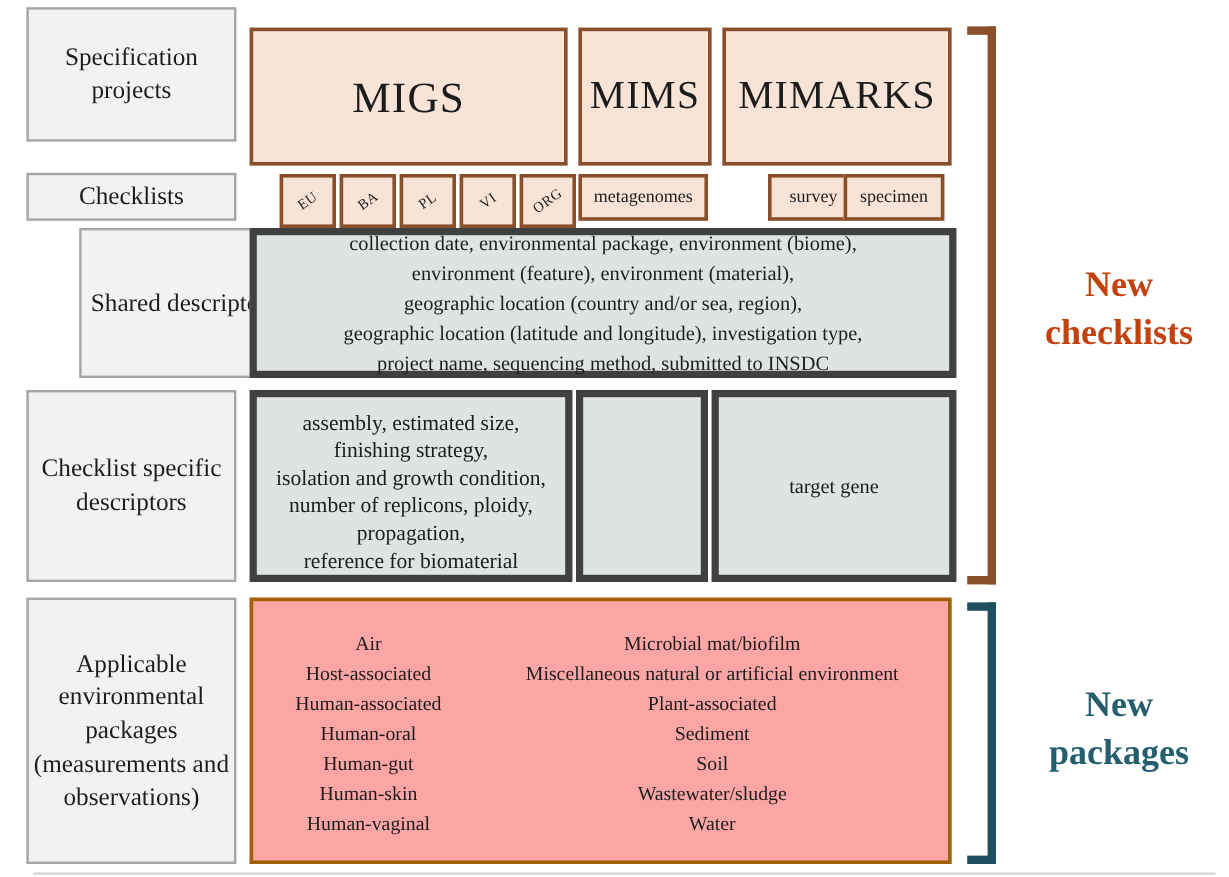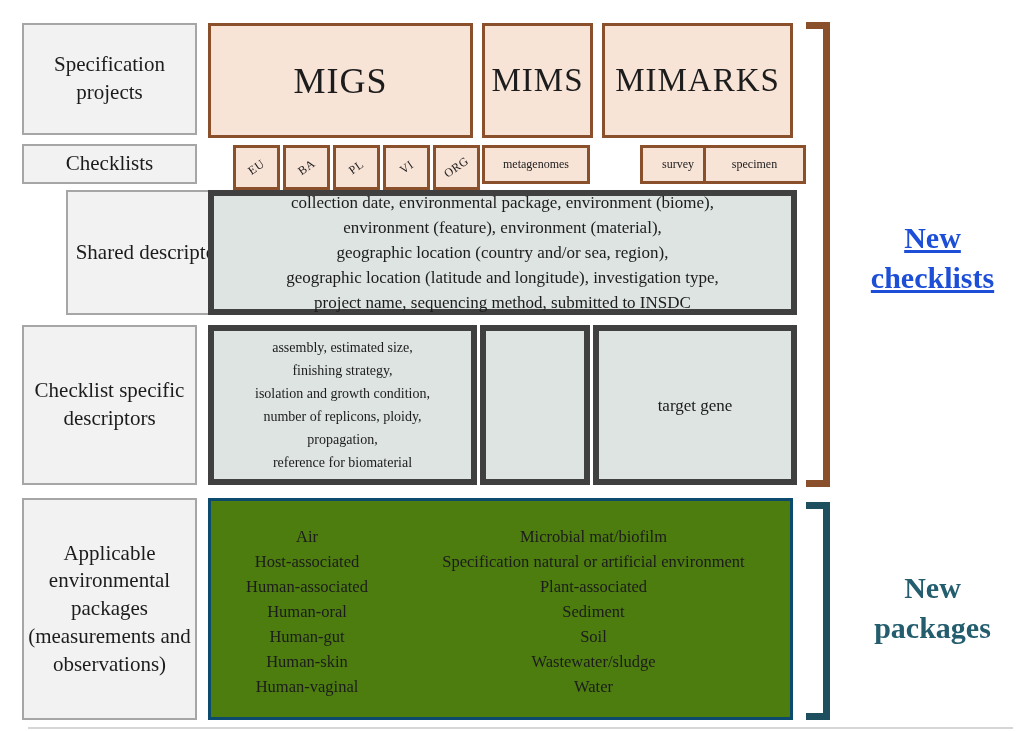--- a/index.html
+++ b/index.html
@@ -5,44 +5,44 @@
   html,body{margin:0;padding:0;background:#ffffff;}
   #canvas{
     position:relative;width:1024px;height:731px;background:#ffffff;
     font-family:"Liberation Serif","DejaVu Serif",serif;color:#1c1c1c;overflow:hidden;
   }
   .abs{position:absolute;box-sizing:border-box;}
   .center{display:flex;align-items:center;justify-content:center;text-align:center;}
   .graybox{background:#f2f2f2;border:2px solid #a6a6a6;font-size:21px;line-height:1.32;padding:2px 4px;}
   .peach{background:#f8e3d7;border:3px solid #8a4f2b;}
   .sage{background:#dde4e1;border:6px solid #404040;}
-  .blue{background:#4d7c0f;border:3px solid #0c4a6e;}
+  .blue{background:#fca5a5;border:3px solid #a16207;}
   .pre{white-space:pre-line;}
   .projname{font-size:36px;letter-spacing:1px;}
   .projname.small{font-size:33px;}
   .minibox{width:41px;height:39px;background:#f8e3d7;border:3px solid #8a4f2b;
            display:flex;align-items:center;justify-content:center;}
   .minibox span{font-size:12px;transform:rotate(-35deg);letter-spacing:0.5px;}
-  .sublabel{font-size:12px;}
+  .sublabel{font-size:15px;}
   .desc-text{font-size:17px;line-height:25px;}
-  .cs-text{font-size:14px;line-height:23px;}
+  .cs-text{font-size:18px;line-height:23px;align-items:flex-end;}
   .pkg-col{font-size:16.5px;line-height:25px;text-align:center;position:absolute;white-space:pre-line;}
   .bracket{border-style:solid;border-color:#8a4f2b;border-width:7px 7px 7px 0;}
   .bracket.tealb{border-color:#1d4f5e;}
   .annot{font-weight:bold;font-size:30px;line-height:1.32;text-align:center;}
-  .annot.brown{color:#1d4ed8;text-decoration:underline;}
+  .annot.brown{color:#c2410c;}
   .annot.teal{color:#235d6e;}
   .bottomline{background:#d6d6d6;}
 </style>
 </head>
 <body>
 
 <div id="canvas">
 
-  <div class="abs graybox center" style="left:22px;top:23px;width:175px;height:112px;">
+  <div class="abs graybox center" style="left:22px;top:6px;width:175px;height:112px;">
     <span>Specification projects</span>
   </div>
   <div class="abs graybox center" style="left:22px;top:144px;width:175px;height:40px;">
     <span>Checklists</span>
   </div>
   <div class="abs graybox center" style="left:22px;top:190px;width:175px;height:125px;margin-left:44px;">
     <span>Shared descriptors</span>
   </div>
   <div class="abs graybox center" style="left:22px;top:325px;width:175px;height:160px;">
     <span>Checklist specific descriptors</span>
@@ -78,21 +78,21 @@
       <span>ORG</span>
       </div>
   </div>
 
   <div class="abs peach center sublabel" style="left:482px;top:145px;width:108px;height:39px;">
     <span>metagenomes</span>
   </div>
   <div class="abs peach center sublabel" style="left:640px;top:145px;width:76px;height:39px;">
     <span>survey</span>
   </div>
-  <div class="abs peach center sublabel" style="left:703px;top:145px;width:103px;height:39px;">
+  <div class="abs peach center sublabel" style="left:703px;top:145px;width:84px;height:39px;">
     <span>specimen</span>
   </div>
 
   <div class="abs sage center desc-text" style="left:208px;top:190px;width:589px;height:125px;">
     <span class="pre">collection date, environmental package, environment (biome),
 environment (feature), environment (material),
 geographic location (country and/or sea, region),
 geographic location (latitude and longitude), investigation type,
 project name, sequencing method, submitted to INSDC</span>
   </div>
@@ -114,21 +114,21 @@
 
   <div class="abs blue" style="left:208px;top:498px;width:585px;height:222px;">
     <div class="pkg-col" style="left:10px;top:23px;width:172px;">Air
 Host-associated
 Human-associated
 Human-oral
 Human-gut
 Human-skin
 Human-vaginal</div>
     <div class="pkg-col" style="left:190px;top:23px;width:385px;">Microbial mat/biofilm
-Specification natural or artificial environment
+Miscellaneous natural or artificial environment
 Plant-associated
 Sediment
 Soil
 Wastewater/sludge
 Water</div>
   </div>
 
   <div class="abs bracket" style="left:806px;top:22px;width:24px;height:465px;"></div>
   <div class="abs bracket tealb" style="left:806px;top:502px;width:24px;height:218px;"></div>
 

